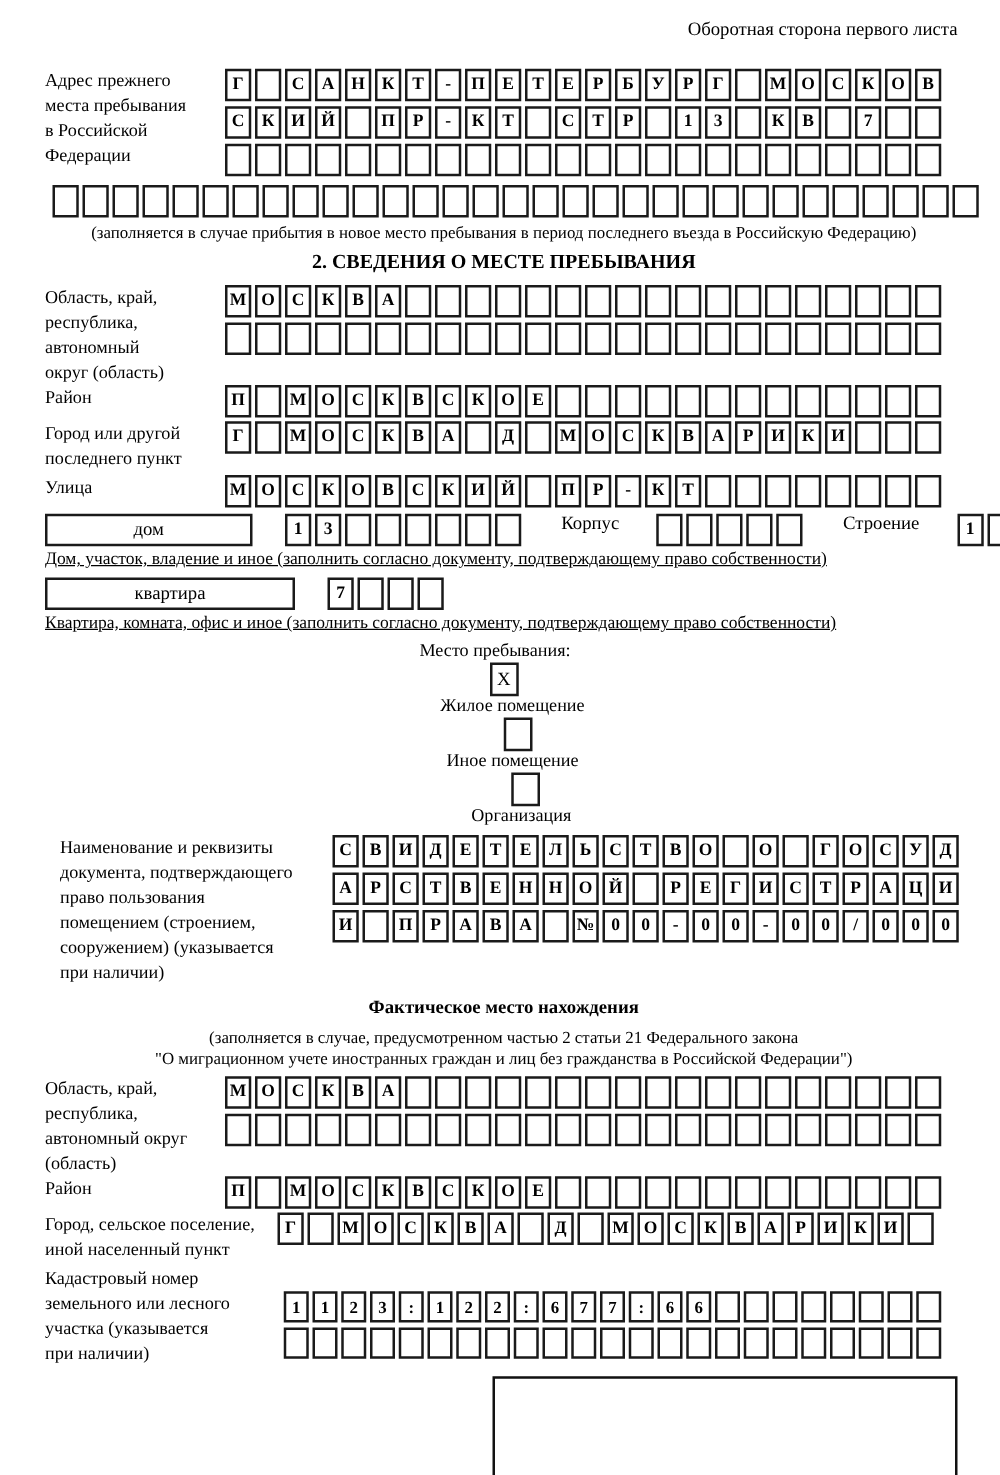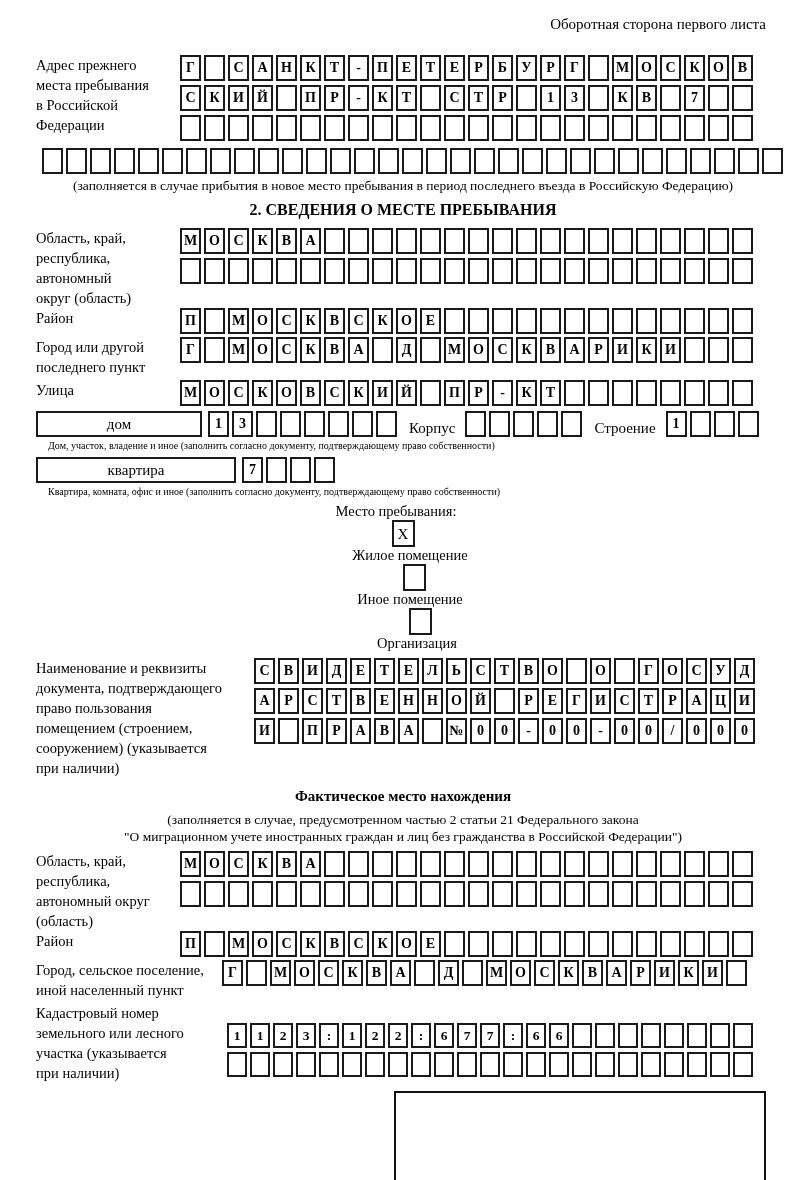--- a/index.html
+++ b/index.html
@@ -16,27 +16,27 @@
   .cell{box-sizing:border-box;flex:0 0 21px;width:21px;height:26px;border:2px solid #1a1a1a;
         margin-right:3px;text-align:center;font-size:14px;font-weight:bold;line-height:22px;overflow:hidden;}
   .cells.small .cell{flex:0 0 20px;width:20px;height:25px;font-size:13.5px;line-height:21px;}
   .grids > .cells{margin-bottom:4px;}
   .fullrow{margin:0 0 0 6px;}
   .note{font-size:13.5px;text-align:center;margin-top:4px;}
   .title{font-weight:bold;font-size:16px;text-align:center;margin:7px 0 9px 0;}
   .subtitle{font-weight:bold;font-size:15px;text-align:center;margin:10px 0 6px 0;}
   .mb3{margin-bottom:3px;}
   .mb5{margin-bottom:5px;}
-  .rowline{display:flex;align-items:flex-end;margin-bottom:3px;}
+  .rowline{display:flex;align-items:flex-start;margin-bottom:3px;gap:20px;}
   .namebox{box-sizing:border-box;border:2px solid #1a1a1a;height:26px;display:flex;align-items:center;
            justify-content:center;font-size:15px;flex-shrink:0;}
   .nb166{width:166px;margin-right:6px;}
   .nb200{width:200px;margin-right:6px;}
   .inline-lbl{font-size:15px;margin:0 10px 0 9px;white-space:nowrap;}
-  .caption{font-size:10px;margin:2px 0 6px 12px;}
+  .caption{font-size:14px;margin:2px 0 6px 0;text-decoration:underline;}
   .stay-row{display:flex;align-items:center;margin-top:3px;font-size:14.5px;flex-direction:column;}
   .stay-lbl{margin-right:14px;white-space:nowrap;}
   .chk{box-sizing:border-box;width:23px;height:27px;border:2px solid #1a1a1a;text-align:center;
        font-size:15px;line-height:24px;flex-shrink:0;}
   .opt{white-space:nowrap;}
   .stay-note{font-size:13.5px;text-align:center;width:620px;margin-top:2px;}
   .notes2{font-size:13.5px;text-align:center;line-height:17px;}
   .markwrap{width:372px;margin:8px 4px 0 auto;}
   .markbox{box-sizing:border-box;border:2px solid #111;height:156px;background:#fff;}
   .markcaption{font-size:13.5px;line-height:18.5px;text-align:center;margin-top:8px;}
@@ -374,21 +374,21 @@
   <div class="stay-row">
     <span class="stay-lbl">Место пребывания:</span>
     <span class="chk">X</span>
     <span class="opt" style="margin-left:14px;">Жилое помещение</span>
     <span class="chk" style="margin-left:22px;"></span>
     <span class="opt" style="margin-left:14px;">Иное помещение</span>
     <span class="chk" style="margin-left:34px;"></span>
     <span class="opt" style="margin-left:28px;">Организация</span>
   </div>
 
-  <div class="field" style="margin-top:6px;">
+  <div class="field" style="margin-top:6px;justify-content:flex-end;">
     <div class="lbl w218">
       <div>Наименование и реквизиты</div>
       <div>документа, подтверждающего</div>
       <div>право пользования</div>
       <div>помещением (строением,</div>
       <div>сооружением) (указывается</div>
       <div>при наличии)</div>
     </div>
     <div class="grids">
       <div class="cells">

